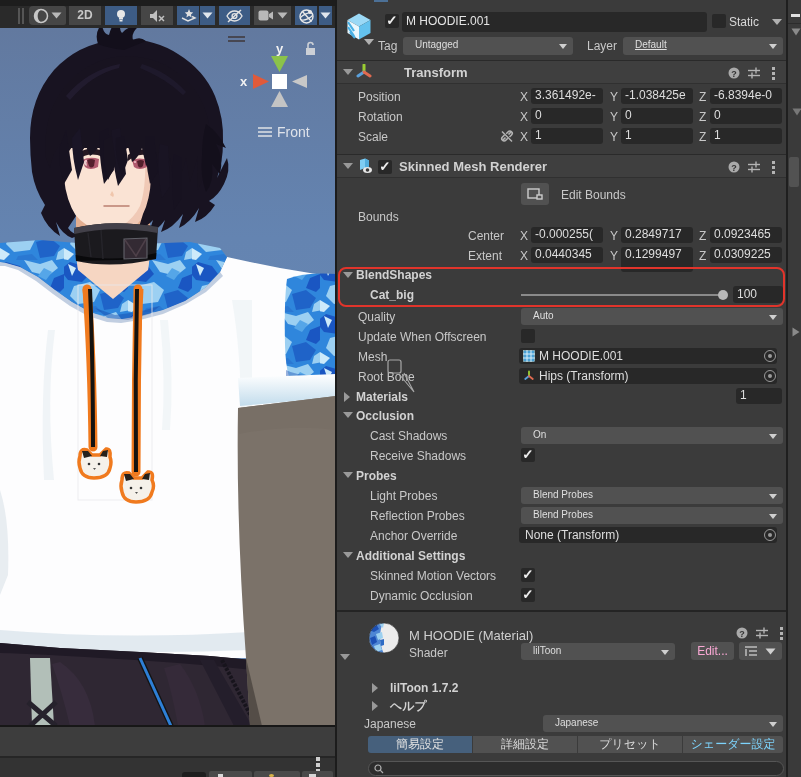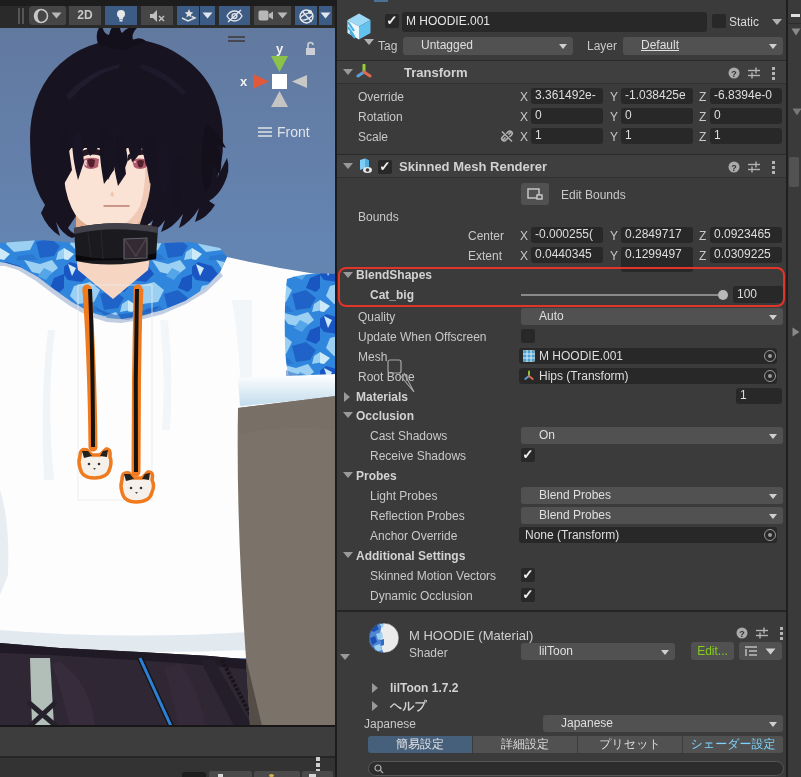--- a/index.html
+++ b/index.html
@@ -11,21 +11,21 @@
   #scenebar .topstrip{position:absolute;left:0;top:0;width:336px;height:6px;background:#1d1d1d;}
   .tbtn{position:absolute;top:6px;height:19px;background:#464646;border-radius:0;}
   .tbtn.blue{background:#3d5c85;}
   
   #inspector{position:absolute;left:337px;top:0;width:449px;height:777px;background:#3b3b3b;overflow:hidden;}
   .lbl{position:absolute;color:#c8c8c8;font-size:12px;line-height:14px;white-space:nowrap;}
   .bold{font-weight:bold;color:#d2d2d2;}
   .fld{position:absolute;background:#282828;border-radius:3px;box-sizing:border-box;
        color:#dedede;font-size:12px;line-height:15px;padding-left:4px;white-space:nowrap;overflow:hidden;}
   .dd{position:absolute;background:#515151;border-radius:3px;box-sizing:border-box;
-      color:#dfdfdf;font-size:12px;line-height:16px;padding-left:18px;white-space:nowrap;overflow:hidden;}
+      color:#dfdfdf;font-size:10px;line-height:16px;padding-left:12px;white-space:nowrap;overflow:hidden;}
   .dd .arr{position:absolute;right:6px;top:6.5px;width:0;height:0;border-left:4.5px solid transparent;
       border-right:4.5px solid transparent;border-top:5px solid #cfcfcf;}
   .chk{position:absolute;width:14px;height:14px;background:#282828;border-radius:2px;
        color:#ededed;font-size:13.5px;font-weight:bold;line-height:14px;text-align:center;}
   .fold{position:absolute;width:0;height:0;}
   .fold.open{border-left:5px solid transparent;border-right:5px solid transparent;border-top:6px solid #999;}
   .fold.closed{border-top:5px solid transparent;border-bottom:5px solid transparent;border-left:6px solid #999;}
   .hdr{position:absolute;left:0;width:449px;background:#3f3f3f;border-top:1px solid #2a2a2a;border-bottom:1px solid #303030;box-sizing:border-box;}
   .obj{position:absolute;background:#282828;border-radius:3px;box-sizing:border-box;
        color:#dedede;font-size:12px;line-height:16px;white-space:nowrap;overflow:hidden;}
@@ -317,21 +317,21 @@
           <line x1="21" y1="9.5" x2="33" y2="9.5"></line>
         <line x1="29" y1="1.5" x2="29" y2="7.5"></line>
           <line x1="25" y1="6.5" x2="25" y2="12.5"></line>
       </g>
       <g fill="#b4b4b4">
           <rect x="45" y="1" width="3" height="3"></rect>
           <rect x="45" y="6" width="3" height="3"></rect>
           <rect x="45" y="11" width="3" height="3"></rect>
         </g>
     </svg>
-    <div class="lbl" style="left:21px;top:90px;">Override</div>
+    <div class="lbl" style="left:21px;top:90px;">Position</div>
     <div class="lbl" style="left:21px;top:110px;">Rotation</div>
     <div class="lbl" style="left:21px;top:130px;">Scale</div>
 
     <svg class="abs" style="left:163px;top:129px;" width="14" height="14" viewBox="0 0 14 14">
       <g stroke="#b4b4b4" stroke-width="1.6" fill="none">
         <path d="M5.5 8.5 L3 11 M8.5 5.5 L11 3"></path>
         <path d="M4.5 6 L2.5 8 a2.3 2.3 0 0 0 3.3 3.3 l2 -2"></path>
         <path d="M9.5 8 L11.5 6 a2.3 2.3 0 0 0 -3.3 -3.3 l-2 2"></path>
       </g>
       <line x1="2" y1="2.5" x2="12" y2="12.5" stroke="#b4b4b4" stroke-width="1.4"></line>
@@ -499,21 +499,21 @@
       </g>
       <g fill="#b4b4b4">
           <rect x="45" y="1" width="3" height="3"></rect>
           <rect x="45" y="6" width="3" height="3"></rect>
           <rect x="45" y="11" width="3" height="3"></rect>
         </g>
     </svg>
     <div class="fold open" style="left:3px;top:654px;"></div>
     <div class="lbl" style="left:72px;top:646px;">Shader</div>
     <div class="dd" style="left:184px;top:643px;width:154px;height:17px;">lilToon<div class="arr"></div></div>
-    <div class="abs" style="left:354px;top:642px;width:43px;height:18px;background:#515151;border-radius:3px;color:#84cc16;font-size:12px;line-height:18px;text-align:center;">Edit...</div>
+    <div class="abs" style="left:354px;top:642px;width:43px;height:18px;background:#515151;border-radius:3px;color:#f9a8d4;font-size:12px;line-height:18px;text-align:center;">Edit...</div>
     <div class="abs" style="left:402px;top:642px;width:43px;height:18px;background:#515151;border-radius:3px;"></div>
     <svg class="abs" style="left:408px;top:646px;" width="14" height="10" viewBox="0 0 14 10">
       <g stroke="#cfcfcf" stroke-width="1.3">
           <line x1="0" y1="1" x2="12" y2="1"></line>
           <line x1="4" y1="5" x2="12" y2="5"></line>
           <line x1="4" y1="9" x2="12" y2="9"></line>
           <line x1="1" y1="3" x2="1" y2="10"></line>
         </g>
     </svg>
     <svg class="abs" style="left:428px;top:648px;" width="11" height="7">

